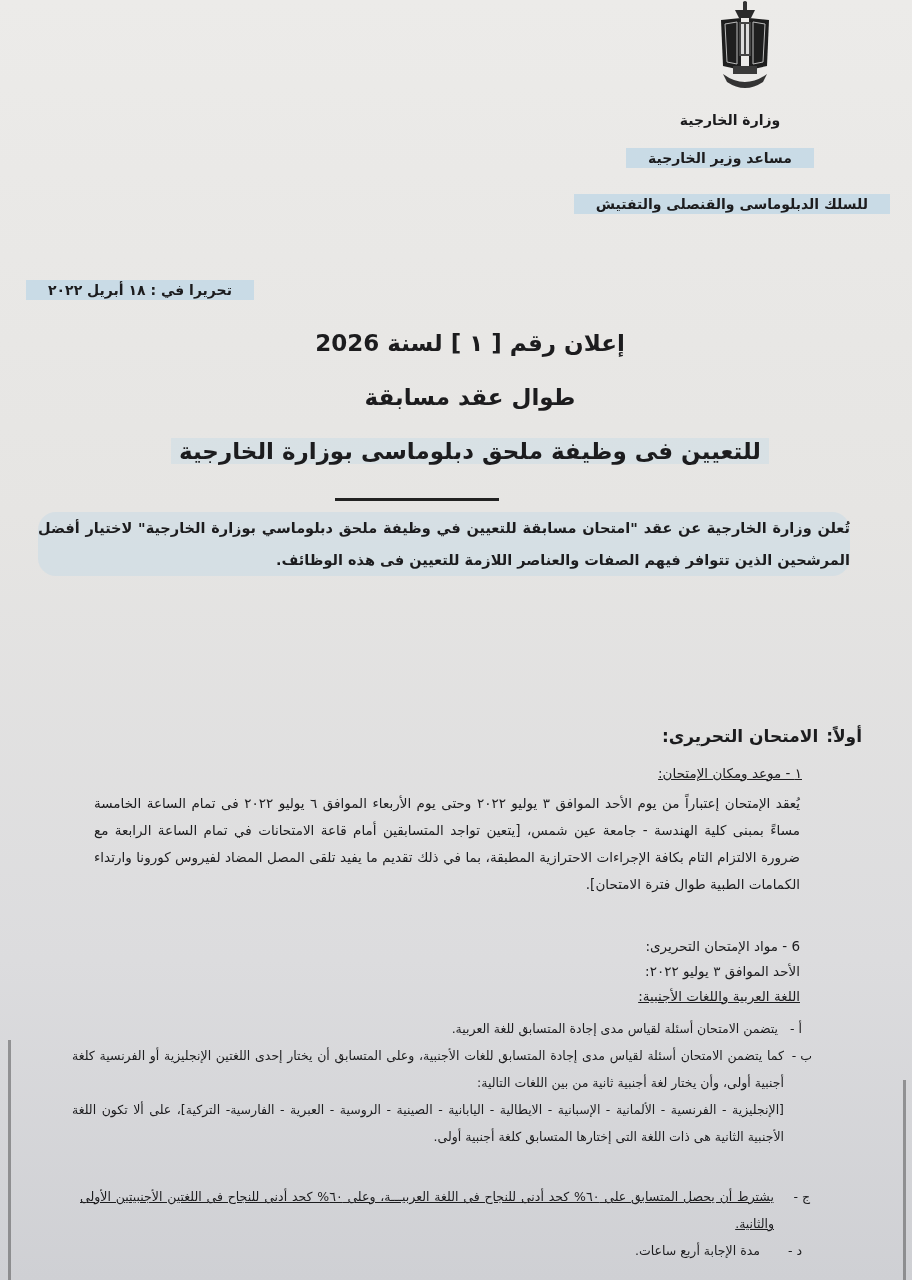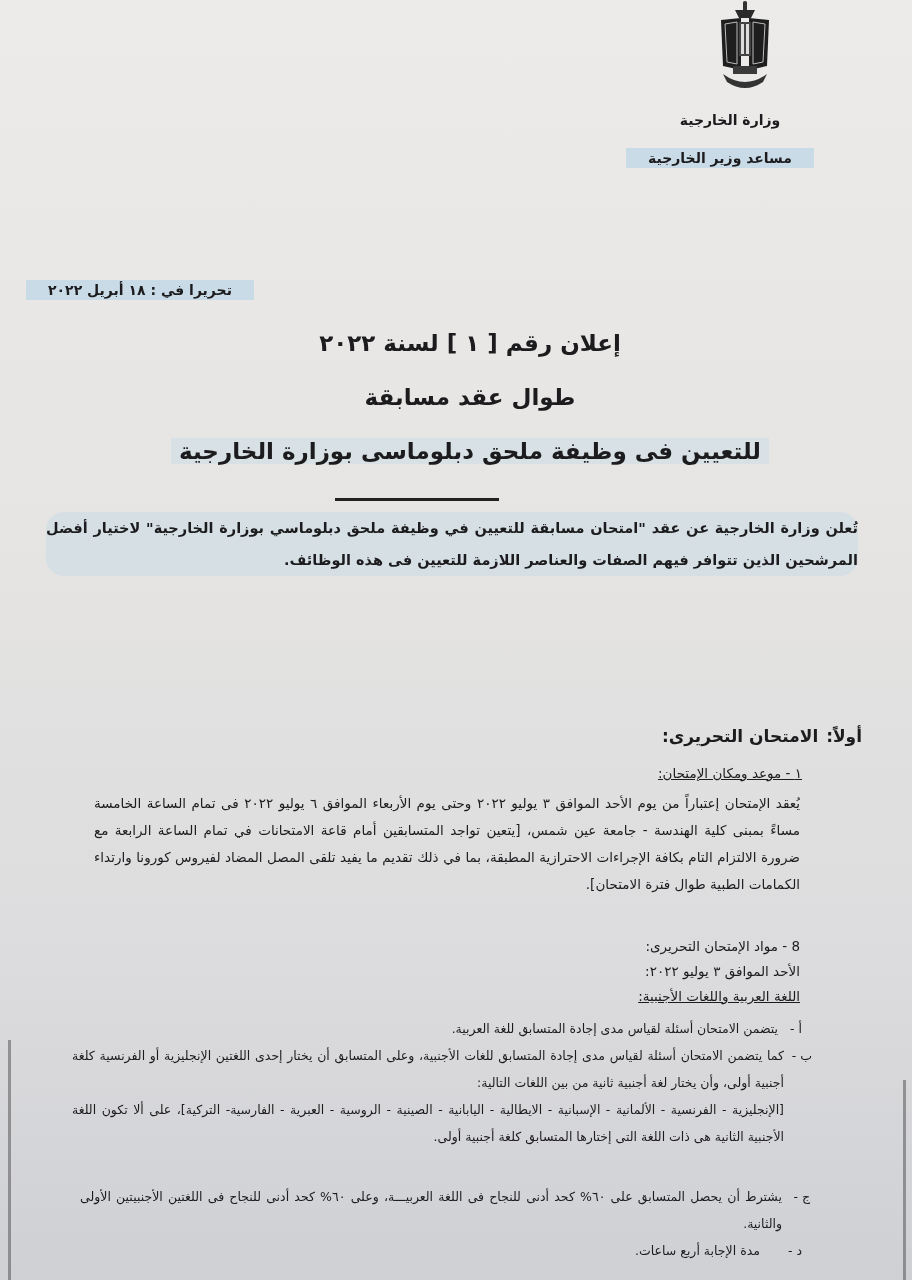--- a/index.html
+++ b/index.html
@@ -41,21 +41,21 @@
   #t2 { top: 384px; font-size: 23px; left: 90px; width: 760px; }
   #t3 { top: 438px; font-size: 23px; left: 90px; width: 760px; }
   .divider {
     position: absolute; left: 335px; top: 498px; width: 164px; height: 3px; background: #222;
   }
 
   .para {
     position: absolute; font-size: 14.5px; font-weight: bold; line-height: 32px;
     text-align: justify; text-align-last: right;
   }
-  #p1 { left: 46px; width: 812px; top: 512px; background: rgba(201,219,230,0.55); border-radius: 18px; }
+  #p1 { left: 38px; width: 812px; top: 512px; background: rgba(201,219,230,0.55); border-radius: 18px; }
   #p2 { left: 46px; width: 812px; top: 634px; }
 
   .section-head {
     position: absolute; right: 50px; top: 726px; font-size: 17px; font-weight: bold;
     white-space: nowrap;
   }
   .section-head .num { margin-left: 2px; }
 
   .sub {
     position: absolute; font-size: 13.5px; white-space: nowrap;
@@ -71,21 +71,21 @@
   #s4 { right: 112px; top: 988px; text-decoration: underline; }
 
   .item { position: absolute; font-size: 12.5px; line-height: 27px; }
   .item .lbl { position: absolute; right: 0; top: 0; }
   .item .txt { text-align: justify; text-align-last: right; }
   #ia { right: 110px; top: 1015px; white-space: nowrap; }
   #ib { left: 72px; width: 740px; top: 1042px; }
   #ib .txt { margin-right: 28px; }
   #ib .langs { margin-right: 28px; }
   #ic { left: 80px; width: 730px; top: 1183px; }
-  #ic .txt { margin-right: 28px; }
+  #ic .txt { margin-right: 36px; text-decoration: underline; }
   #id { right: 110px; top: 1237px; white-space: nowrap; }
 
   .edge-shadow {
     position: absolute; top: 0; bottom: 0; width: 3px;
     background: rgba(60,60,60,0.45);
   }
 </style>
 </head>
 <body>
 
@@ -100,40 +100,41 @@
     <rect x="28" y="24" width="3" height="30" fill="#ddd"></rect>
     <rect x="33" y="24" width="3" height="30" fill="#ddd"></rect>
     <path d="M12 24 L24 22 L24 64 L14 62 Z" fill="none" stroke="#bbb" stroke-width="1"></path>
     <path d="M52 24 L40 22 L40 64 L50 62 Z" fill="none" stroke="#bbb" stroke-width="1"></path>
     <path d="M10 74 Q32 90 54 74 L50 82 Q32 94 14 82 Z" fill="#333"></path>
     <path d="M20 66 h24 v8 h-24 z" fill="#3a3a3a"></path>
   </svg>
 
   <div class="hdr-line rtl" id="ministry">وزارة الخارجية</div>
   <div class="hdr-line rtl" id="assistant"><span class="hl">مساعد وزير الخارجية</span></div>
+  <div class="hdr-line rtl" id="sector"><span class="hl">للسلك الدبلوماسى والقنصلى والتفتيش</span></div>
 
   <div class="date-line rtl"><span class="hl">تحريرا في : ١٨ أبريل ٢٠٢٢</span></div>
 
-  <div class="title rtl" id="t1">إعلان رقم [ ١ ] لسنة ٢٠٢٢</div>
+  <div class="title rtl" id="t1">إعلان رقم [ ١ ] لسنة 2026</div>
   <div class="title rtl" id="t2">طوال عقد مسابقة</div>
   <div class="title rtl" id="t3"><span style="background: rgba(201,219,230,0.5); padding: 0 8px;">للتعيين فى وظيفة ملحق دبلوماسى بوزارة الخارجية</span></div>
 
   <div class="divider"></div>
 
   <div class="para rtl" id="p1">تُعلن وزارة الخارجية عن عقد "امتحان مسابقة للتعيين في وظيفة ملحق دبلوماسي بوزارة الخارجية" لاختيار أفضل المرشحين الذين تتوافر فيهم الصفات والعناصر اللازمة للتعيين فى هذه الوظائف.</div>
 
   <div class="section-head rtl">
     <span class="num">أولاً:</span>
     <span>الامتحان التحريرى:</span>
   </div>
 
   <div class="sub rtl" id="s1">١ - موعد ومكان الإمتحان:</div>
   <div class="body-text rtl" id="b1">يُعقد الإمتحان إعتباراً من يوم الأحد الموافق ٣ يوليو ٢٠٢٢ وحتى يوم الأربعاء الموافق ٦ يوليو ٢٠٢٢ فى تمام الساعة الخامسة مساءً بمبنى كلية الهندسة - جامعة عين شمس، [يتعين تواجد المتسابقين أمام قاعة الامتحانات في تمام الساعة الرابعة مع ضرورة الالتزام التام بكافة الإجراءات الاحترازية المطبقة، بما في ذلك تقديم ما يفيد تلقى المصل المضاد لفيروس كورونا وارتداء الكمامات الطبية طوال فترة الامتحان].</div>
 
-  <div class="sub rtl" id="s2">8 - مواد الإمتحان التحريرى:</div>
+  <div class="sub rtl" id="s2">6 - مواد الإمتحان التحريرى:</div>
   <div class="sub rtl" id="s3">الأحد الموافق ٣ يوليو ٢٠٢٢:</div>
   <div class="sub rtl" id="s4">اللغة العربية واللغات الأجنبية:</div>
 
   <div class="item rtl" id="ia">
     <span>أ -</span>
     <span style="margin-right:8px">يتضمن الامتحان أسئلة لقياس مدى إجادة المتسابق للغة العربية.</span>
   </div>
 
   <div class="item rtl" id="ib">
     <span class="lbl">ب -</span>

